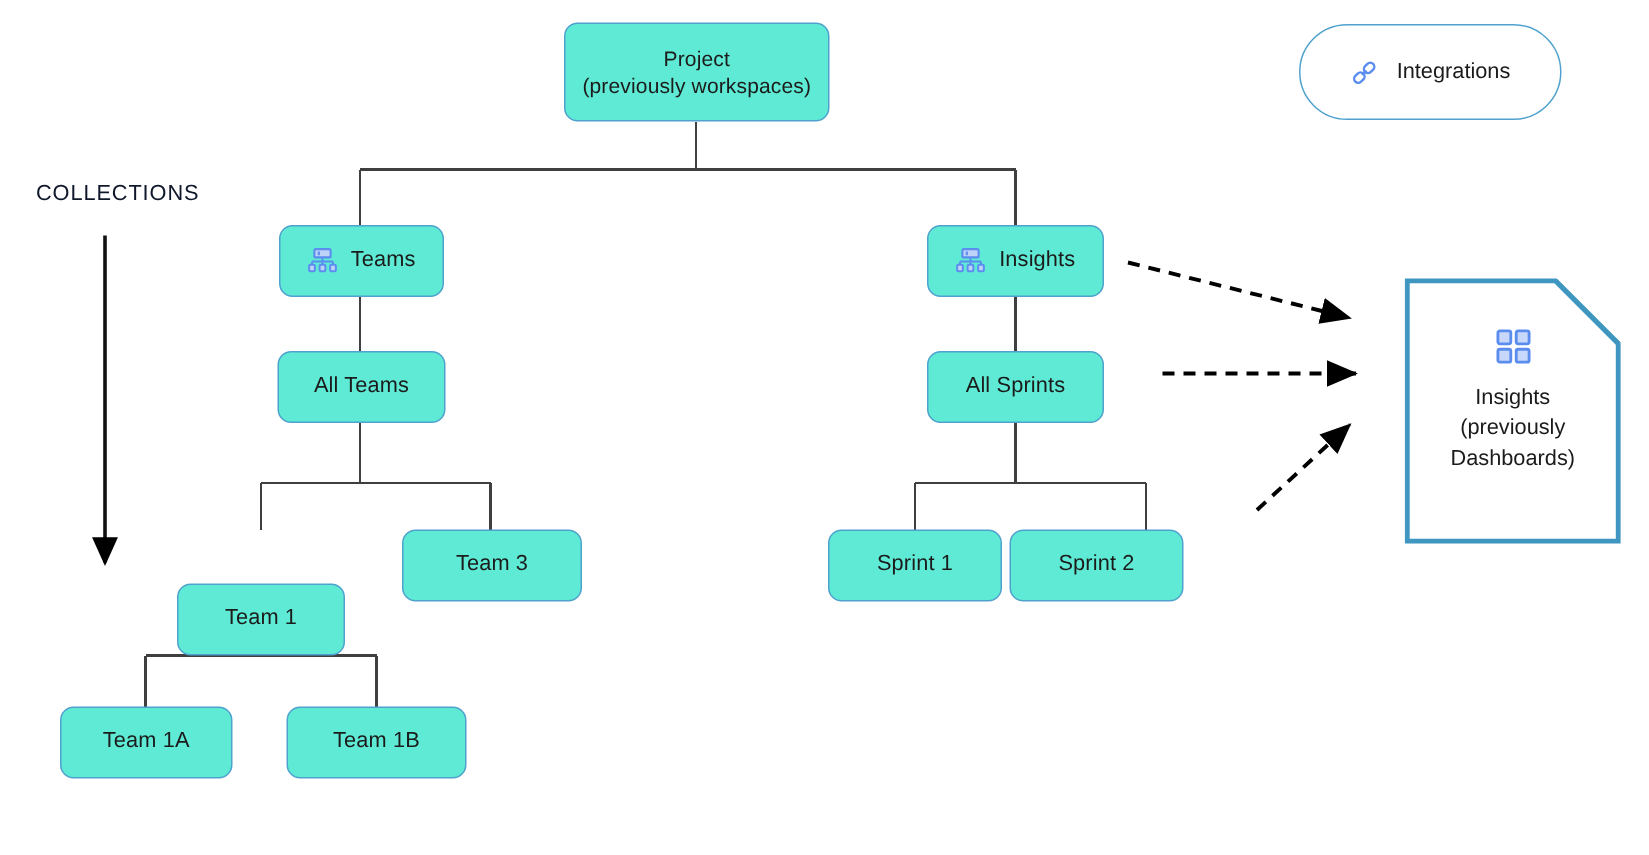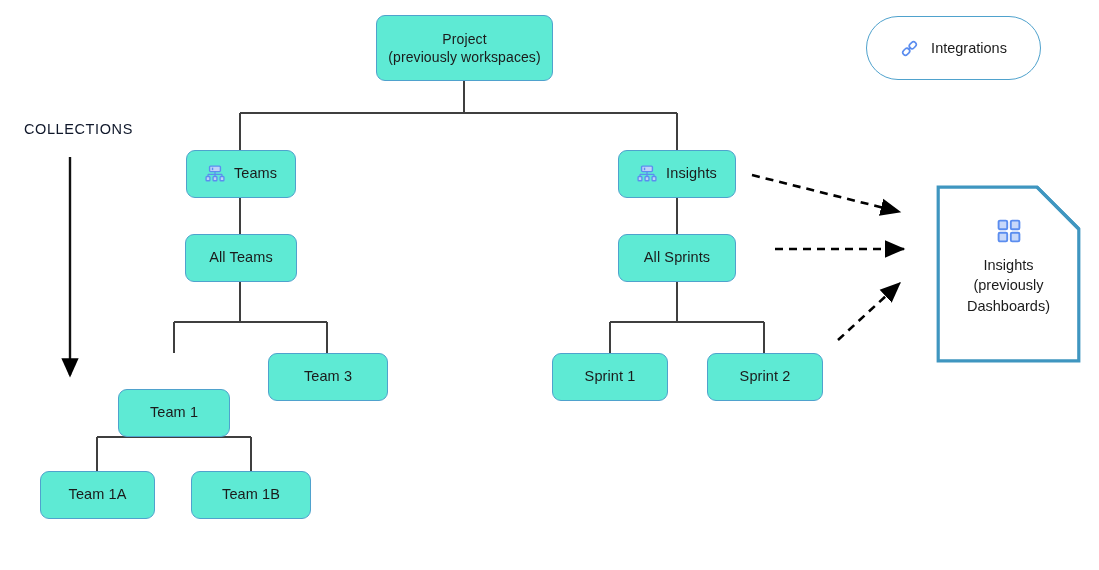--- a/index.html
+++ b/index.html
@@ -219,21 +219,21 @@
   </div>
 
   <div class="node" style="left:268px; top:353px; width:120px; height:48px;">
     <span>Team 3</span>
   </div>
 
   <div class="node" style="left:552px; top:353px; width:116px; height:48px;">
     <span>Sprint 1</span>
   </div>
 
-  <div class="node" style="left:707px; top:353px; width:116px; height:48px;">
+  <div class="node" style="left:673px; top:353px; width:116px; height:48px;">
     <span>Sprint 2</span>
   </div>
 
   <div class="node" style="left:40px; top:471px; width:115px; height:48px;">
     <span>Team 1A</span>
   </div>
 
   <div class="node" style="left:191px; top:471px; width:120px; height:48px;">
     <span>Team 1B</span>
   </div>

